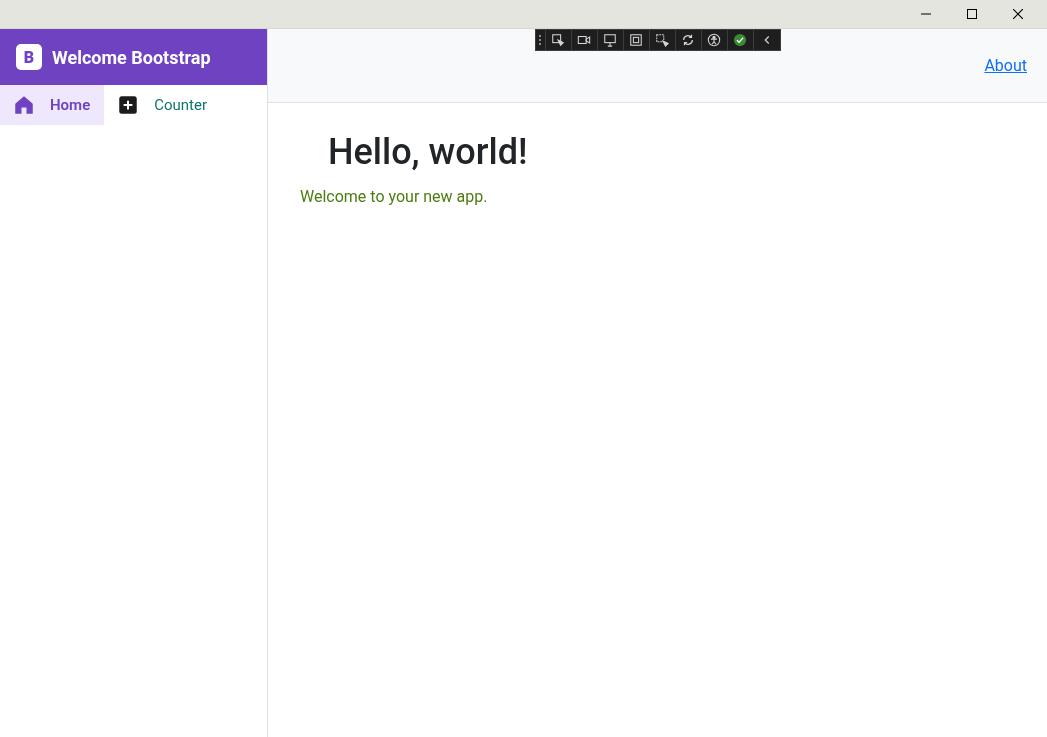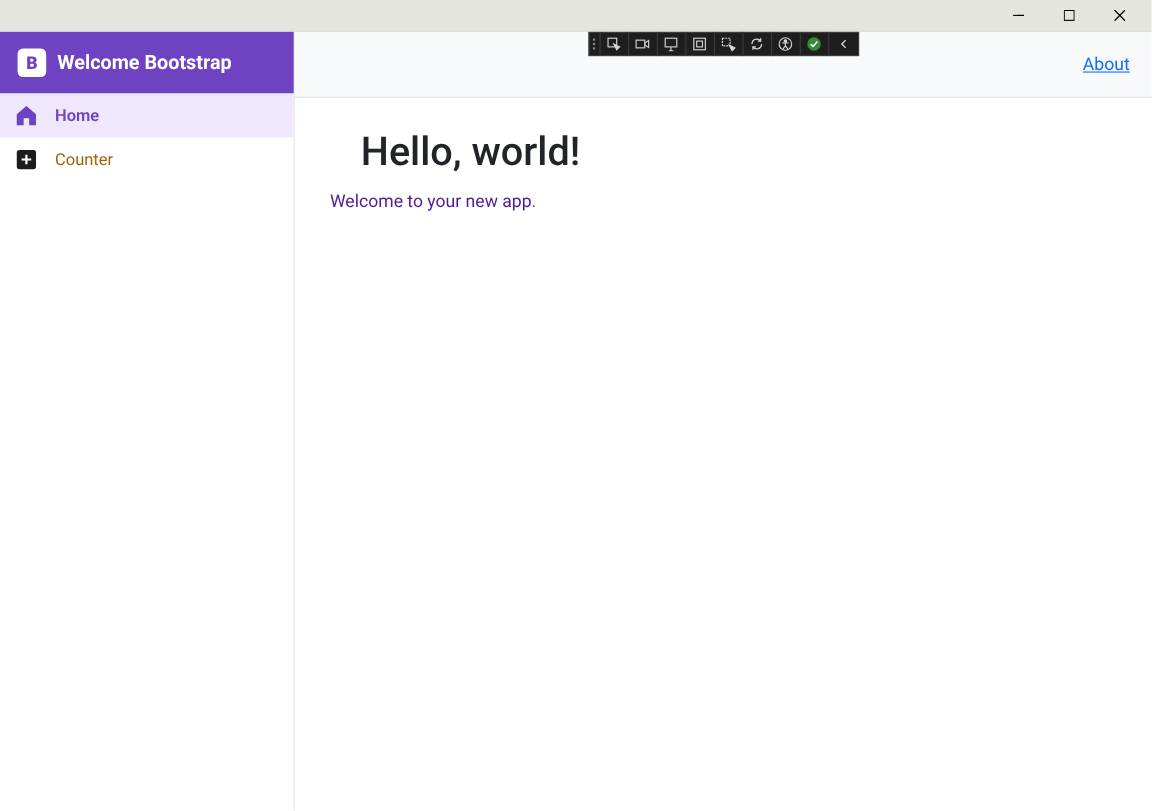--- a/index.html
+++ b/index.html
@@ -67,31 +67,31 @@
       background: #fff;
       color: #6f42c1;
       display: flex;
       align-items: center;
       justify-content: center;
       font-weight: 900;
       font-size: 16px;
     }
     .nav-list {
       display: flex;
-      flex-direction: column;
+      flex-direction: row;
       padding-top: 0;
     }
     .nav-item {
       display: flex;
       align-items: center;
       height: 40px;
       padding: 0 14px;
       gap: 16px;
       cursor: pointer;
-      color: #a16207;
+      color: #0f766e;
       font-size: 15px;
     }
     .nav-item.active {
       background: #efe7fb;
       color: #6f42c1;
       font-weight: 600;
     }
     .nav-item .nav-icon {
       width: 20px;
       height: 20px;
@@ -102,21 +102,21 @@
     .nav-item.active .nav-icon svg {
       fill: #6f42c1;
     }
     .main {
       flex: 1;
       display: flex;
       flex-direction: column;
       background: #fff;
     }
     .topbar {
-      height: 60px;
+      height: 74px;
       background: #f8f9fa;
       border-bottom: 1px solid #dee2e6;
       display: flex;
       align-items: center;
       justify-content: flex-end;
       padding: 0 20px;
       position: relative;
     }
     .about-link {
       color: #0d6efd;
@@ -176,21 +176,21 @@
     }
     .content h1 {
       font-size: 36px;
       font-weight: 500;
       margin-bottom: 14px;
       color: #212529;
       margin-left: 28px;
     }
     .content p {
       font-size: 16px;
-      color: #4c1d95;
+      color: #4d7c0f;
     }
   </style>
 </head>
 <body>
 
 <div class="titlebar">
   <div class="titlebar-btn">
     <svg viewBox="0 0 10 10">
         <line x1="0" y1="5" x2="10" y2="5" stroke="#000" stroke-width="1"></line>
       </svg>

